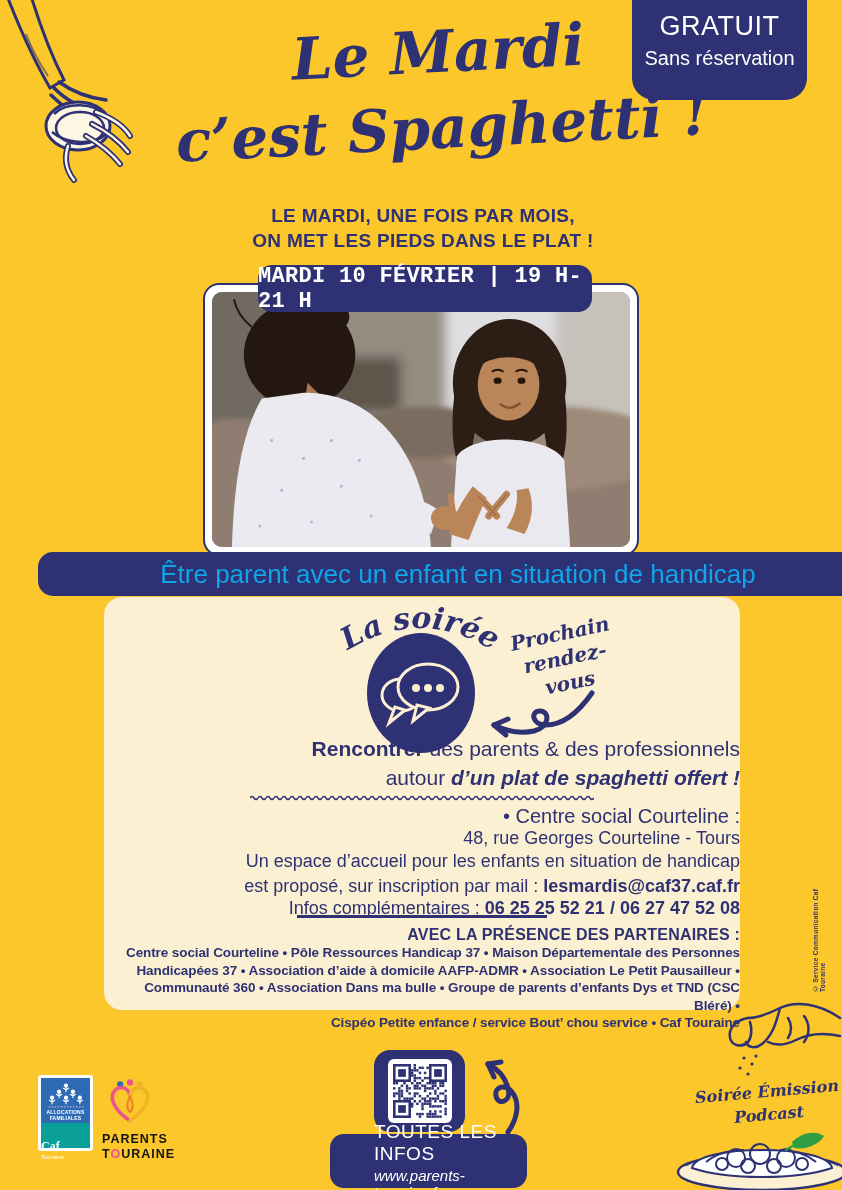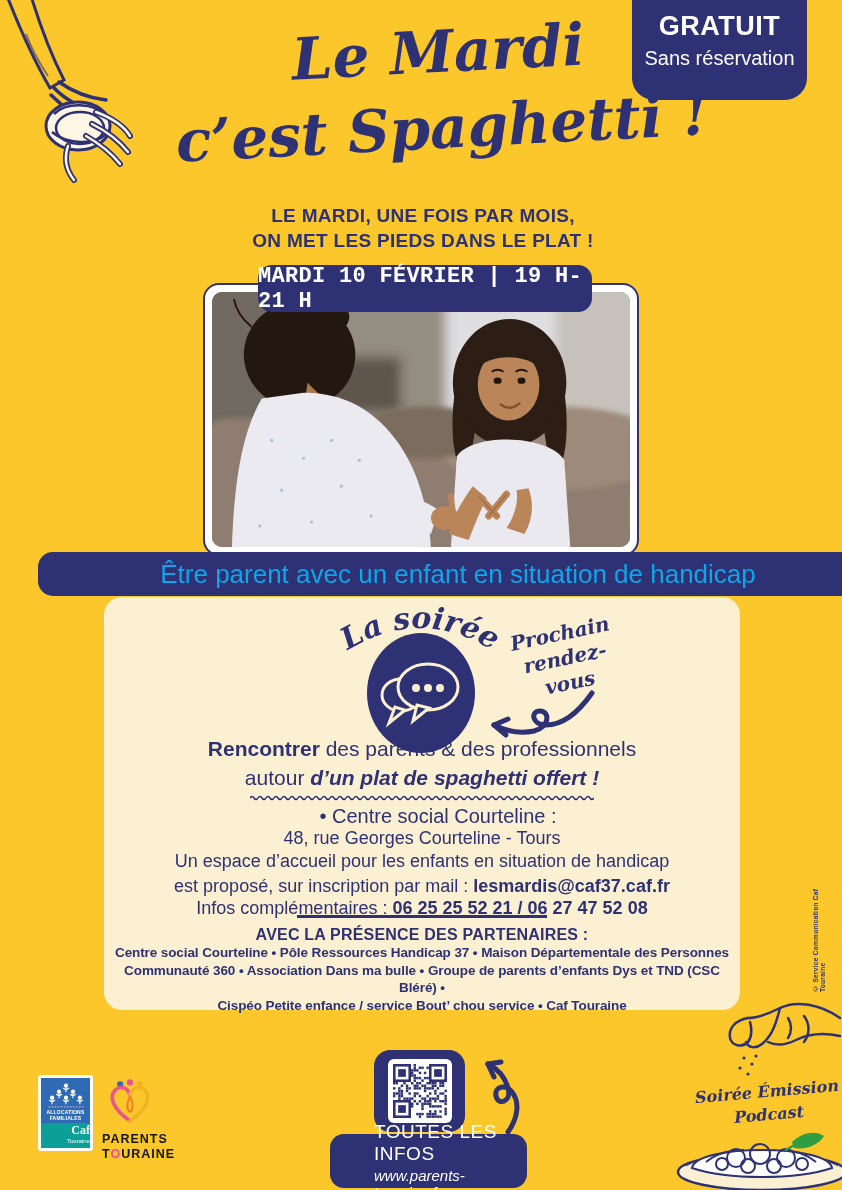--- a/index.html
+++ b/index.html
@@ -4,60 +4,60 @@
 <style>
   *{margin:0;padding:0;box-sizing:border-box;}
   html,body{background:#fff;}
   body{width:842px;height:1190px;position:relative;font-family:"Liberation Sans",sans-serif;}
   .poster{position:absolute;left:0;top:0;width:842px;height:1190px;background:#FBC72B;overflow:hidden;color:#2E3173;}
   .abs{position:absolute;}
 
   .fork-svg{left:-4px;top:-6px;width:138px;height:196px;}
 
   .badge{left:632px;top:0;width:175px;height:100px;background:#2E3173;border-radius:0 0 22px 22px;color:#fff;text-align:center;padding-top:11px;z-index:7;}
-  .badge .b1{font-size:27px;font-weight:bold;letter-spacing:.5px;}
+  .badge .b1{font-size:27px;font-weight:normal;letter-spacing:.5px;}
   .badge .b2{font-size:20px;line-height:24px;margin-top:4px;}
 
   .title{left:110px;top:14px;width:660px;text-align:center;transform:rotate(-3deg);font-family:"DejaVu Serif",serif;font-style:italic;font-weight:bold;}
   .title .t1{font-size:58px;line-height:76px;}
   .title .t2{font-size:58px;line-height:76px;}
 
   .subtitle{left:103px;top:203px;width:640px;text-align:center;font-weight:bold;font-size:19px;line-height:25px;letter-spacing:.3px;}
 
   .date-banner{left:258px;top:265px;width:334px;height:47px;background:#2E3173;border-radius:14px;color:#fff;display:flex;align-items:center;justify-content:center;font-weight:bold;font-size:22px;letter-spacing:.3px;z-index:6;font-family:Liberation Mono, monospace;}
 
   .photo-card{left:203px;top:283px;width:436px;height:273px;background:#fff;border:2px solid #2E3173;border-radius:16px;padding:7px;z-index:2;}
   .photo-inner{width:100%;height:100%;border-radius:10px;overflow:hidden;background:#A39C92;}
   .photo-svg{width:100%;height:100%;display:block;}
 
   .theme-banner{left:38px;top:552px;width:840px;height:44px;background:#2E3173;border-radius:15px;color:#0ea5e9;display:flex;align-items:center;justify-content:center;font-size:26px;z-index:5;}
 
   .panel{left:104px;top:597px;width:636px;height:413px;background:#FBF0D2;border-radius:18px;z-index:1;}
-  .panel .pline{position:absolute;left:0;width:100%;text-align:center;}
+  .panel .pline{position:absolute;left:0;width:100%;text-align:right;}
   .arc-svg{left:196px;top:4px;width:240px;height:72px;}
   .bubble-svg{left:261px;top:34px;width:112px;height:124px;}
   .prochain{left:396px;top:24px;width:130px;text-align:center;transform:rotate(-12deg);font-family:"DejaVu Serif",serif;font-style:italic;font-weight:bold;font-size:20px;line-height:25px;}
   .curly-svg{left:372px;top:92px;width:120px;height:52px;}
   .meet-line{top:140px;font-size:21px;}
   .offer-line{top:169px;font-size:21px;}
   .offer-bold{font-weight:bold;font-style:italic;}
   .wave-svg{left:146px;top:197px;width:344px;height:8px;}
   .venue-name{top:208px;font-size:20px;font-weight:normal;padding-left:32px;}
   .venue-address{top:231px;font-size:18px;}
   .childcare{top:252px;font-size:18px;line-height:25px;}
   .infos-line{top:301px;font-size:18px;}
   .divider{left:193px;top:318px;width:250px;height:3px;background:#2E3173;}
   .partners-title{top:329px;font-size:16px;font-weight:bold;letter-spacing:.2px;}
   .partners-lines{top:347px;font-size:13.5px;font-weight:bold;line-height:17.5px;letter-spacing:-0.1px;}
 
   .caf-logo{left:38px;top:1075px;width:55px;height:76px;background:#fff;border-radius:3px;padding:3px;display:flex;flex-direction:column;z-index:3;}
   .caf-blue{background:#2F6BB4;flex:1;display:flex;flex-direction:column;align-items:center;justify-content:flex-end;padding-bottom:2px;}
   .caf-figures{width:40px;height:26px;}
   .caf-alloc{color:#fff;font-size:5px;font-weight:bold;line-height:6px;text-align:center;letter-spacing:.2px;}
-  .caf-teal{background:#0AA098;height:25px;text-align:right;color:#fff;padding-top:1px;}
+  .caf-teal{background:#0AA098;height:25px;text-align:left;color:#fff;padding-top:17px;}
   .caf-name{font-size:12px;font-weight:bold;line-height:13px;font-family:"Liberation Serif",serif;}
   .caf-region{font-size:6px;line-height:8px;}
 
   .parents-logo{left:102px;top:1078px;width:96px;z-index:3;}
   .parents-heart{width:56px;height:50px;}
   .parents-text{font-size:12.5px;font-weight:bold;color:#161310;line-height:15px;letter-spacing:1px;}
   .parents-o{color:#E9538E;}
 
   .qr-box{left:374px;top:1050px;width:91px;height:82px;background:#2E3173;border-radius:16px;display:flex;align-items:center;justify-content:center;z-index:3;}
   .qr-white{width:64px;height:64px;background:#fff;border-radius:6px;padding:5px;}
@@ -255,20 +255,21 @@
       <div><span>est proposé, sur inscription par mail : </span><b>lesmardis@caf37.caf.fr</b></div>
     </div>
 
     <div class="pline infos-line"><span>Infos complémentaires : </span><b>06 25 25 52 21 / 06 27 47 52 08</b></div>
 
     <div class="abs divider"></div>
 
     <div class="pline partners-title">AVEC LA PRÉSENCE DES PARTENAIRES :</div>
     <div class="pline partners-lines">
       <div>Centre social Courteline • Pôle Ressources Handicap 37 •  Maison Départementale des Personnes</div>
+      <div>Handicapées 37 • Association d’aide à domicile AAFP-ADMR • Association Le Petit Pausailleur •</div>
       <div>Communauté 360 • Association Dans ma bulle  • Groupe de parents d’enfants Dys et TND (CSC Bléré) •</div>
       <div>Cispéo Petite enfance / service Bout’ chou service • Caf Touraine</div>
     </div>
   </div>
 
   <div class="abs caf-logo">
     <div class="caf-blue">
       <svg class="caf-figures" viewBox="0 0 44 30">
         <g stroke="#fff" stroke-width="1.3" stroke-linecap="round" fill="#fff">
           <circle cx="22" cy="3" r="1.8"></circle>

